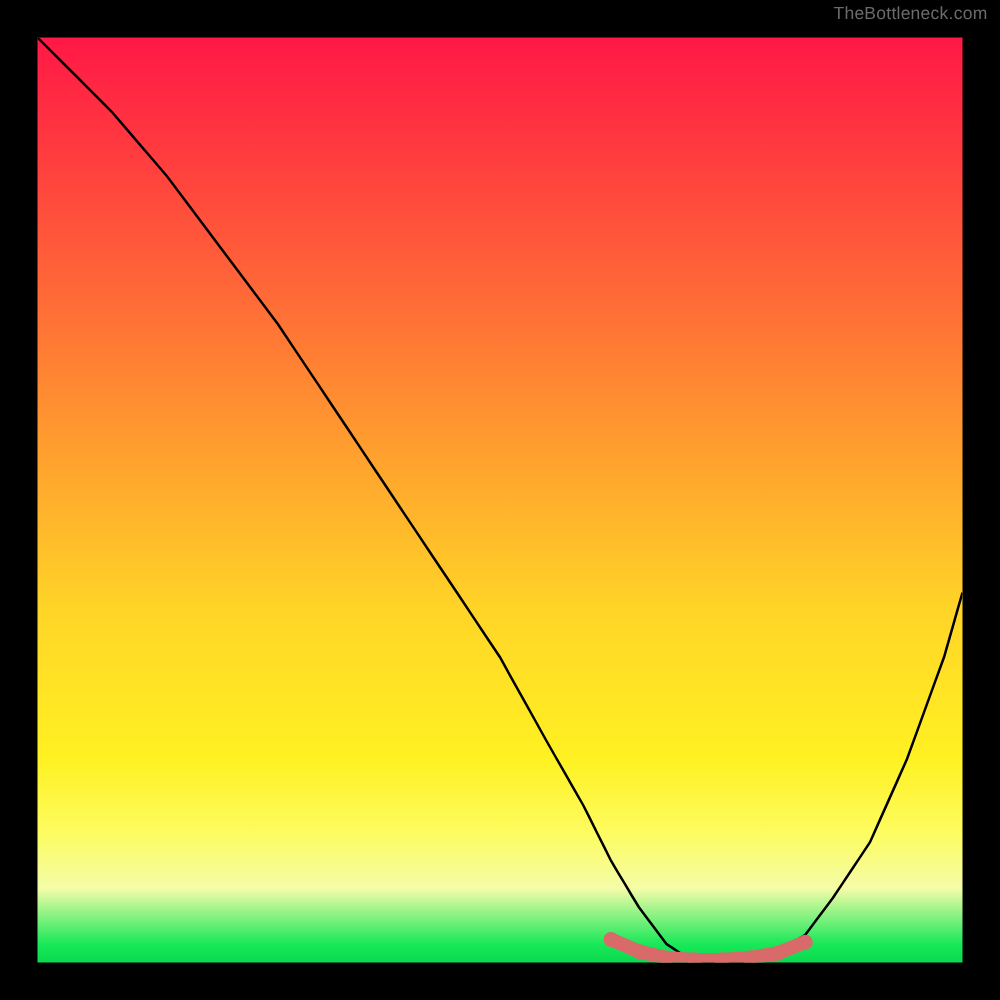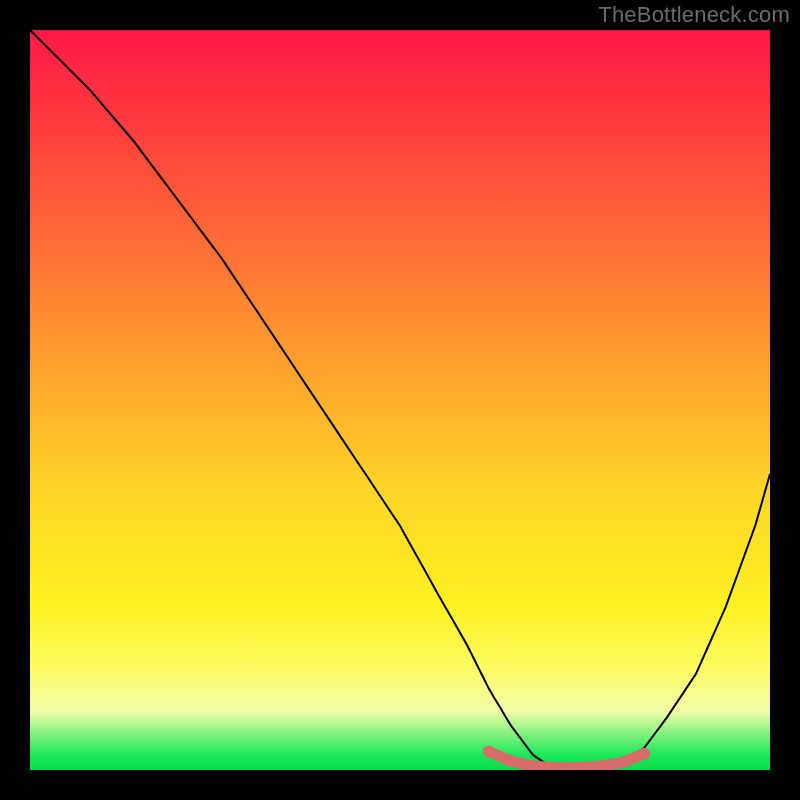--- a/index.html
+++ b/index.html
@@ -15,21 +15,21 @@
     position: relative;
     width: 800px;
     height: 800px;
     background: #000;
   }
   .watermark {
     position: absolute;
     top: 2px;
     right: 10px;
     color: #6b6b6b;
-    font-size: 22px;
+    font-size: 14px;
     font-weight: 500;
     letter-spacing: 0.2px;
     z-index: 4;
   }
   .plot-box {
     position: absolute;
     left: 30px;
     top: 30px;
     width: 740px;
     height: 740px;

